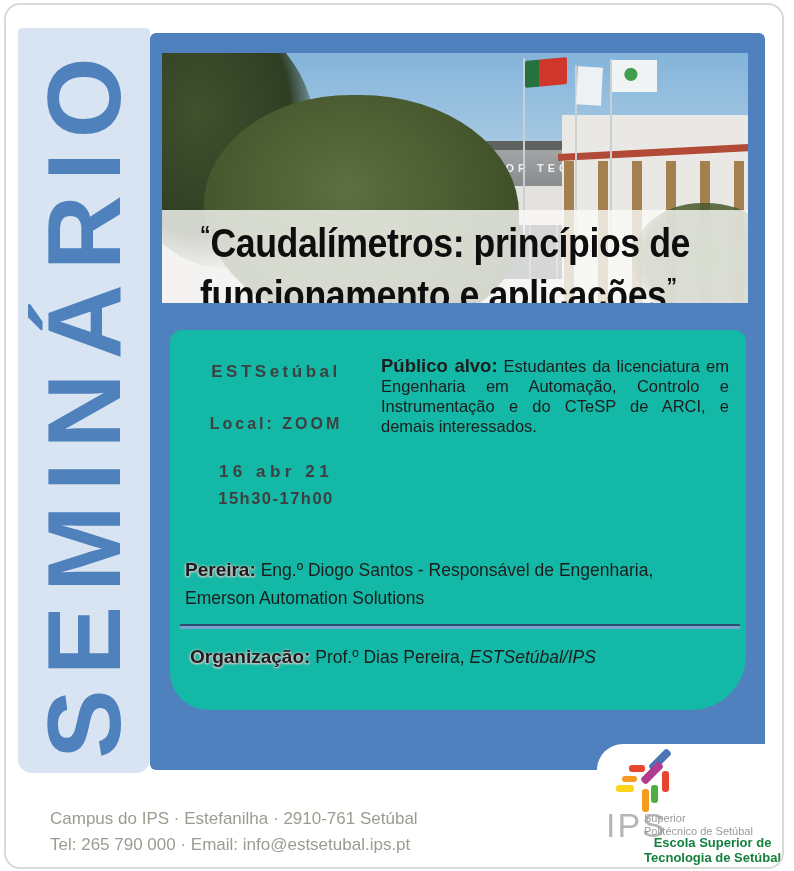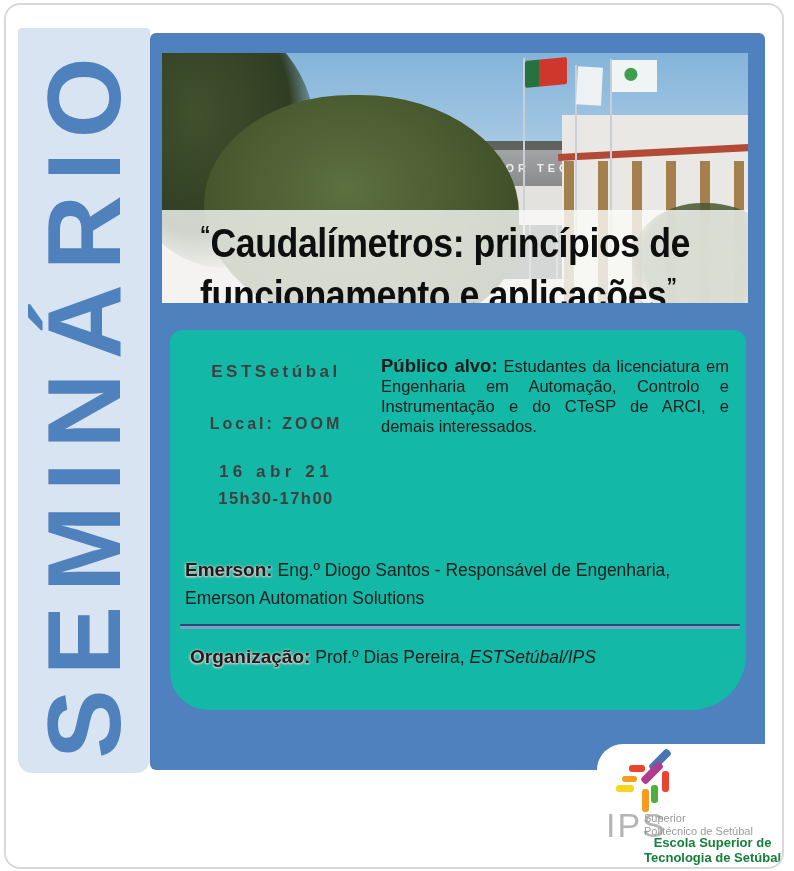--- a/index.html
+++ b/index.html
@@ -132,21 +132,21 @@
     <div class="schedule">
       <div class="sch-venue">ESTSetúbal</div>
       <div class="sch-local">Local: ZOOM</div>
       <div class="sch-gap"></div>
       <div class="sch-date">16 abr 21</div>
       <div class="sch-time">15h30-17h00</div>
     </div>
 
     <p class="audience"><b>Público alvo:</b> <span>Estudantes da licenciatura em Engenharia em Automação, Controlo e Instrumentação e do CTeSP de ARCI, e demais interessados.</span></p>
 
-    <p class="speaker"><span class="glow">Emerson:</span> <span>Eng.º Diogo Santos - Responsável de Engenharia, Emerson Automation Solutions</span></p>
+    <p class="speaker"><span class="glow">Pereira:</span> <span>Eng.º Diogo Santos - Responsável de Engenharia, Emerson Automation Solutions</span></p>
 
     <div class="divider"></div>
 
     <p class="org"><span class="glow">Organização:</span> <span>Prof.º Dias Pereira,</span> <i>ESTSetúbal/IPS</i></p>
   </div>
 
   <div class="logo-box">
     <div class="logo-mark" id="logo-mark">
         <div class="logo-bar" style="left: 32px; top: 21px; width: 16px; height: 7px; background: rgb(232, 69, 47); transform: rotate(0deg);"></div>
         <div class="logo-bar" style="left: 50px; top: 12px; width: 26px; height: 8px; background: rgb(74, 116, 180); transform: rotate(-45deg);"></div>
@@ -161,13 +161,17 @@
     <div class="logo-inst">
       <div>Superior</div>
       <div>Politécnico de Setúbal</div>
     </div>
     <div class="logo-school">
       <div>Escola Superior de</div>
       <div>Tecnologia de Setúbal</div>
     </div>
   </div>
 
+  <div class="footer">
+    <div>Campus do IPS · Estefanilha · 2910-761 Setúbal</div>
+    <div>Tel: 265 790 000  ·  Email: info@estsetubal.ips.pt</div>
+  </div>
 </div>
 
 </body></html>

